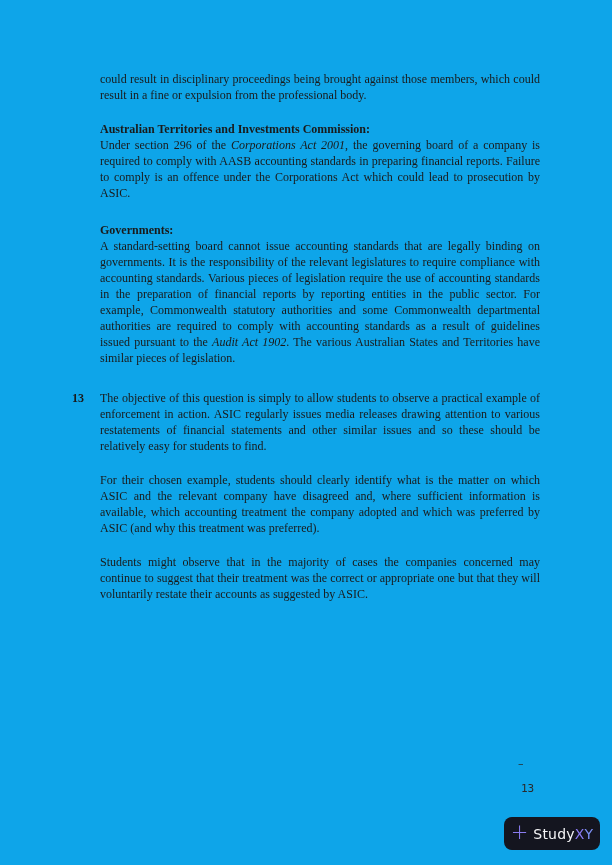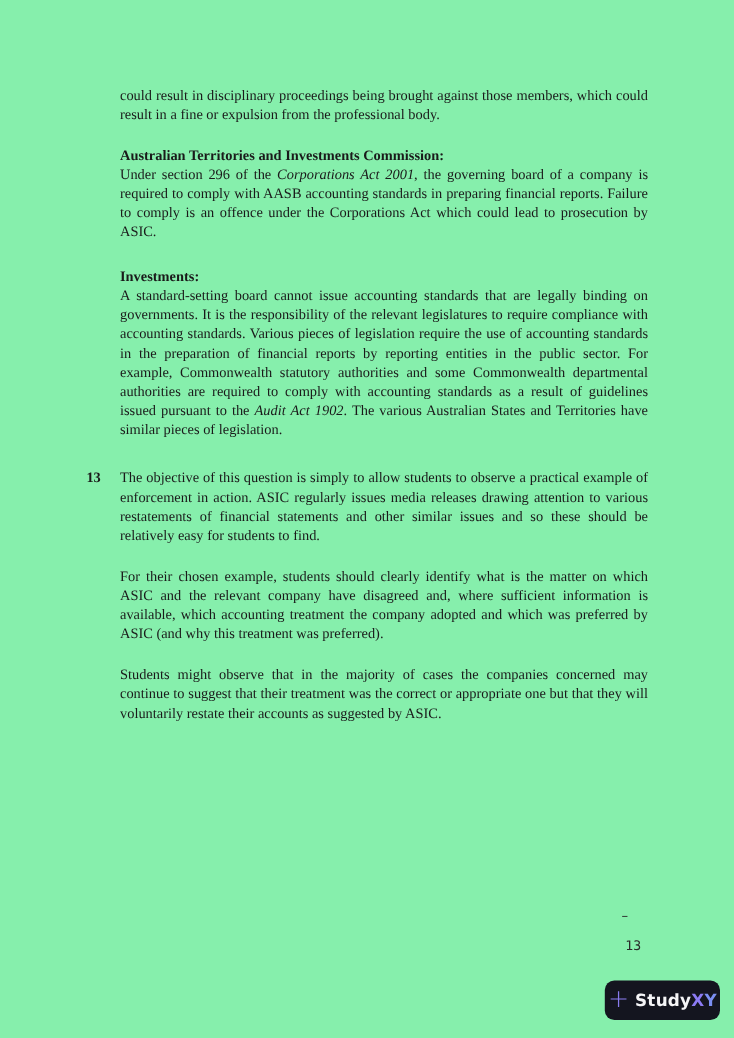--- a/index.html
+++ b/index.html
@@ -1,20 +1,20 @@
 <!DOCTYPE html>
 <html><head>
 <meta charset="utf-8">
 <style>
   html, body { margin: 0; padding: 0; background: #e8e8e8; }
   .page {
     position: relative;
     width: 612px;
     height: 865px;
-    background: #86efac;
+    background: #0ea5e9;
     font-family: "Liberation Serif", serif;
     color: #1a1a1a;
     overflow: hidden;
   }
   .content {
     position: absolute;
     left: 100px;
     top: 71px;
     width: 440px;
   }
@@ -83,37 +83,37 @@
     font-family: "DejaVu Sans", sans-serif;
   }
   .studyxy-badge .plus-icon {
     font-size: 21px;
     font-weight: 300;
     line-height: 1;
     margin-top: -2px;
   }
   .studyxy-badge .logo-text {
     font-size: 14px;
-    font-weight: bold;
+    font-weight: normal;
     letter-spacing: 0.2px;
   }
 </style>
 </head>
 <body>
 
 <div class="page">
 
   <div class="content">
 
     <p>could result in disciplinary proceedings being brought against those members, which could result in a fine or expulsion from the professional body.</p>
 
     <h3>Australian Territories and Investments Commission:</h3>
     <p>Under section 296 of the <i>Corporations Act 2001</i>, the governing board of a company is required to comply with AASB accounting standards in preparing financial reports. Failure to comply is an offence under the Corporations Act which could lead to prosecution by ASIC.</p>
 
-    <h3 class="gov">Investments:</h3>
+    <h3 class="gov">Governments:</h3>
     <p>A standard-setting board cannot issue accounting standards that are legally binding on governments. It is the responsibility of the relevant legislatures to require compliance with accounting standards. Various pieces of legislation require the use of accounting standards in the preparation of financial reports by reporting entities in the public sector. For example, Commonwealth statutory authorities and some Commonwealth departmental authorities are required to comply with accounting standards as a result of guidelines issued pursuant to the <i>Audit Act 1902</i>. The various Australian States and Territories have similar pieces of legislation.</p>
 
     <div class="numbered-item">
       <span class="item-num">13</span>
       <p>The objective of this question is simply to allow students to observe a practical example of enforcement in action. ASIC regularly issues media releases drawing attention to various restatements of financial statements and other similar issues and so these should be relatively easy for students to find.</p>
     </div>
     <p>For their chosen example, students should clearly identify what is the matter on which ASIC and the relevant company have disagreed and, where sufficient information is available, which accounting treatment the company adopted and which was preferred by ASIC (and why this treatment was preferred).</p>
     <p>Students might observe that in the majority of cases the companies concerned may continue to suggest that their treatment was the correct or appropriate one but that they will voluntarily restate their accounts as suggested by ASIC.</p>
 
   </div>

